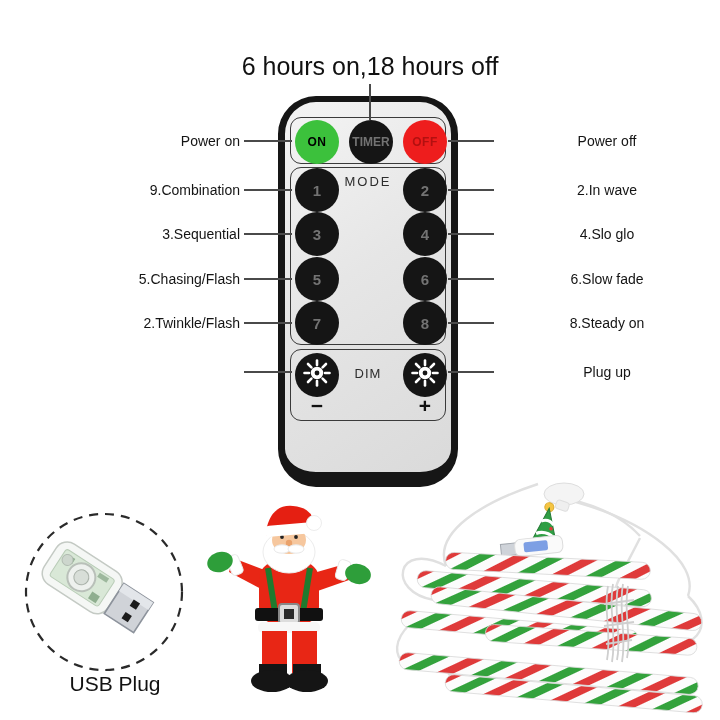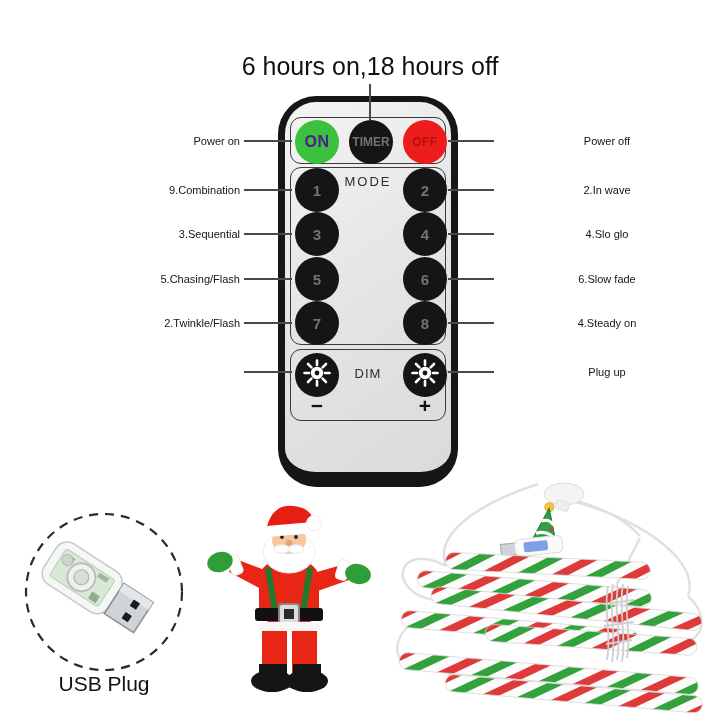--- a/index.html
+++ b/index.html
@@ -3,54 +3,54 @@
 <meta charset="utf-8">
 <style>
   html,body{margin:0;padding:0;background:#fff;}
   .stage{position:relative;width:720px;height:720px;background:#fff;overflow:hidden;
          font-family:"Liberation Sans",sans-serif;color:#141414;}
 
   
   .timer-note{position:absolute;left:220px;top:52px;width:300px;text-align:center;
               font-size:25px;color:#111;}
   .vline{position:absolute;left:369px;top:84px;width:2px;height:36px;background:#4a4a4a;z-index:6;}
-  .lbl{position:absolute;font-size:11px;line-height:22px;white-space:nowrap;z-index:6;}
+  .lbl{position:absolute;font-size:14px;line-height:22px;white-space:nowrap;z-index:6;}
   .lbl.left{left:0;width:240px;text-align:right;}
   .lbl.right{left:497px;width:220px;text-align:center;}
   .lead{position:absolute;height:2px;background:#4a4a4a;z-index:6;}
   .lead.l{left:244px;width:48px;}
   .lead.r{left:448px;width:46px;}
 
   
   .remote{position:absolute;left:278px;top:96px;width:180px;height:391px;box-sizing:border-box;
           border:6px solid #161616;border-left-width:7px;border-right-width:7px;border-bottom-width:15px;
           border-radius:38px;z-index:2;
           background:linear-gradient(145deg,#f4f4f4 0%,#e6e6e6 45%,#dadada 100%);}
   .panel{position:absolute;left:5px;width:156px;box-sizing:border-box;
          border:1.6px solid #3a3a3a;border-radius:11px;}
   .panel.power{top:15px;height:47px;}
   .panel.mode{top:65px;height:178px;}
   .panel.dim{top:247px;height:72px;}
   .cbtn{position:absolute;width:44px;height:44px;border-radius:50%;
         display:flex;align-items:center;justify-content:center;
         font-weight:bold;}
   .cbtn.black{background:#151515;color:#737373;}
-  .cbtn.green{background:#3cc13c;color:#4c1d95;font-size:16px;letter-spacing:.5px;}
+  .cbtn.green{background:#3cc13c;color:#000000;font-size:12px;letter-spacing:.5px;}
   .cbtn.red{background:#ee1d1d;color:#b31010;font-size:12px;letter-spacing:.5px;}
   .cbtn.timer{font-size:12px;}
   .cbtn.num{font-size:15px;}
   .mode-title{position:absolute;left:0;right:0;top:6px;text-align:center;
               font-size:13px;letter-spacing:2px;color:#2d2d2d;}
   .dim-title{position:absolute;left:0;right:0;top:16px;text-align:center;
              font-size:13px;letter-spacing:1px;color:#2d2d2d;}
   .pm{position:absolute;width:44px;text-align:center;top:44px;font-size:21px;font-weight:bold;color:#111;}
 
   
   .usb-svg{position:absolute;left:20px;top:512px;z-index:1;}
-  .usb-caption{position:absolute;left:20px;top:672px;width:168px;text-align:center;
+  .usb-caption{position:absolute;left:31px;top:672px;width:168px;text-align:center;
                font-size:21px;color:#111;}
   .santa-svg{position:absolute;left:203px;top:498px;z-index:1;}
   .lights-svg{position:absolute;left:388px;top:474px;z-index:1;}
 </style>
 </head>
 <body>
 
 <div class="stage">
 
   <div class="timer-note">6 hours on,18 hours off</div>
@@ -65,21 +65,21 @@
   <div class="lead l" style="top:189px"></div>
   <div class="lead l" style="top:233px"></div>
   <div class="lead l" style="top:278px"></div>
   <div class="lead l" style="top:322px"></div>
   <div class="lead l" style="top:371px"></div>
 
   <div class="lbl right" style="top:130px">Power off</div>
   <div class="lbl right" style="top:179px">2.In wave</div>
   <div class="lbl right" style="top:223px">4.Slo glo</div>
   <div class="lbl right" style="top:268px">6.Slow fade</div>
-  <div class="lbl right" style="top:312px">4.Steady on</div>
+  <div class="lbl right" style="top:312px">8.Steady on</div>
   <div class="lbl right" style="top:361px">Plug up</div>
   <div class="lead r" style="top:140px"></div>
   <div class="lead r" style="top:189px"></div>
   <div class="lead r" style="top:233px"></div>
   <div class="lead r" style="top:278px"></div>
   <div class="lead r" style="top:322px"></div>
   <div class="lead r" style="top:371px"></div>
 
   <div class="remote">
 

